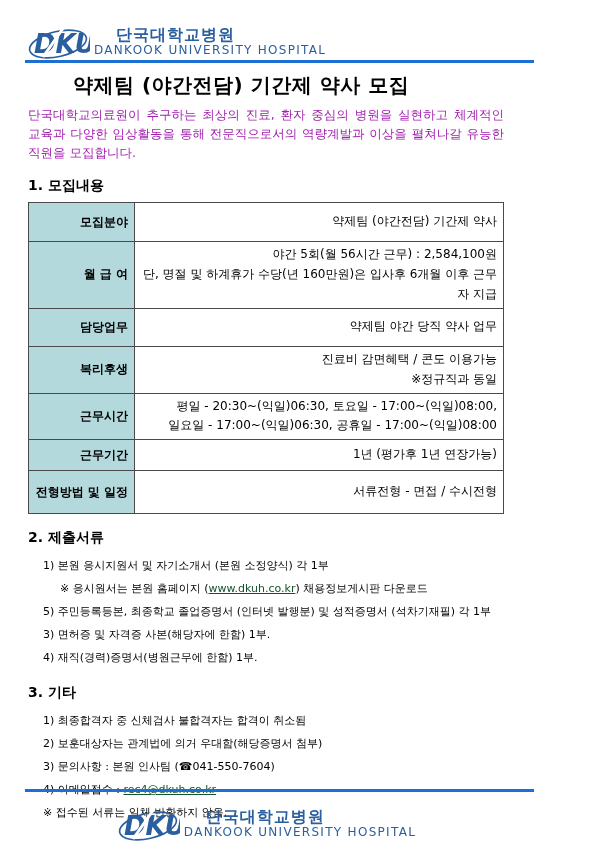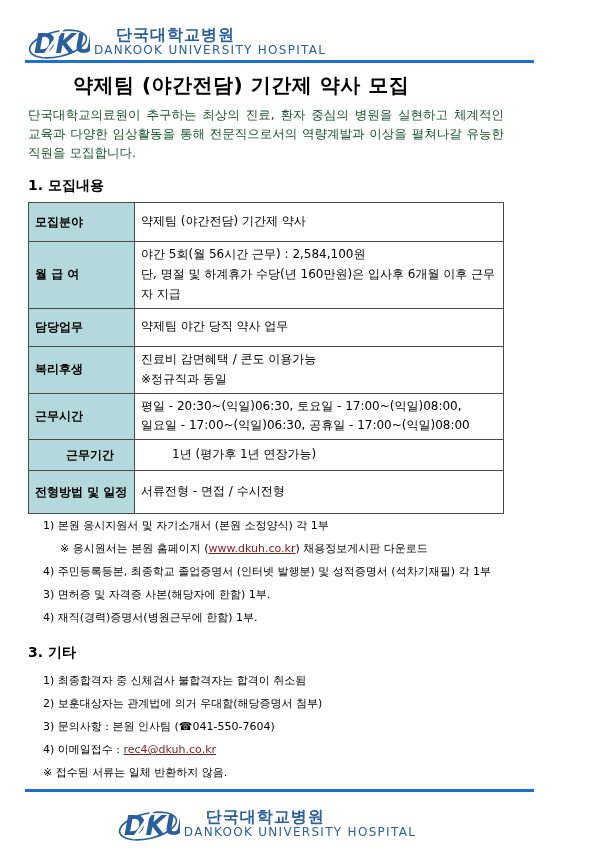--- a/index.html
+++ b/index.html
@@ -25,50 +25,50 @@
 
   
   .header { position: relative; height: 64px; }
   .header .logo { position: absolute; left: 28px; top: 24px; }
   .rule { height: 3px; background: #1e6fd2; }
   .header-rule { position: absolute; left: 25px; right: 0; top: 60px; }
 
   
   .content { padding: 0 30px 0 28px; }
   .doc-title { font-size: 20px; font-weight: bold; letter-spacing: 0.5px; margin-top: 8px; color: #000; margin-left: 45px; }
-  .intro { font-size: 12.5px; line-height: 1.5; margin-top: 7px; text-align: justify; color: #14532d; }
+  .intro { font-size: 12.5px; line-height: 1.5; margin-top: 7px; text-align: justify; color: #a21caf; }
 
   .section-heading { font-size: 14px; font-weight: bold; margin-top: 15px; margin-bottom: 7px; color: #000; }
 
   
   table.recruit { width: 100%; border-collapse: collapse; border: 1.5px solid #4a4a4a; }
   table.recruit td {
     border: 1px solid #4a4a4a;
     font-size: 12px;
-    text-align: left;
+    text-align: right;
     vertical-align: middle;
     padding: 3px 6px;
     color: #000;
   }
   td.cell-label { background: #b3d9dd; font-weight: bold; width: 106px; }
   td.cell-value { line-height: 1.65; }
   tr.r1 td { height: 39px; }
   tr.r2 td { height: 41px; }
   tr.r3 td { height: 38px; }
   tr.r4 td { height: 47px; }
   tr.r5 td { height: 42px; }
   tr.r6 td { height: 31px; padding-left: 37px; }
   tr.r7 td { height: 31px; }
   tr.r8 td { height: 43px; }
 
   
   .list { font-size: 11px; color: #000; }
   .li { padding-left: 15px; line-height: 23px; }
   .li.sub { padding-left: 32px; }
-  a.link { color: #7f1d1d; text-decoration: underline; cursor: pointer; }
+  a.link { color: #14532d; text-decoration: underline; cursor: pointer; }
 
   
   .footer { position: absolute; left: 0; right: 0; top: 789px; }
   .footer-rule { margin-left: 25px; }
   .footer-logo-wrap { display: flex; justify-content: center; margin-top: 14px; }
 </style>
 </head>
 <body>
 
 <div class="page">
@@ -138,24 +138,25 @@
         </tr>
         <tr class="r8">
           <td class="cell-label">전형방법 및 일정</td>
           <td class="cell-value">
             <div>서류전형 - 면접 / 수시전형</div>
           </td>
         </tr>
       </tbody>
     </table>
 
+    <div class="section-heading">2. 제출서류</div>
     <div class="list">
       <div class="li">1) 본원 응시지원서 및 자기소개서 (본원 소정양식) 각 1부</div>
       <div class="li sub"><span>※ 응시원서는 본원 홈페이지 (</span><a class="link">www.dkuh.co.kr</a><span>) 채용정보게시판 다운로드</span></div>
-      <div class="li">4) 주민등록등본, 최종학교 졸업증명서 (인터넷 발행분) 및 성적증명서 (석차기재필) 각 1부</div>
+      <div class="li">5) 주민등록등본, 최종학교 졸업증명서 (인터넷 발행분) 및 성적증명서 (석차기재필) 각 1부</div>
       <div class="li">3) 면허증 및 자격증 사본(해당자에 한함) 1부.</div>
       <div class="li">4) 재직(경력)증명서(병원근무에 한함) 1부.</div>
     </div>
 
     <div class="section-heading">3. 기타</div>
     <div class="list">
       <div class="li">1) 최종합격자 중 신체검사 불합격자는 합격이 취소됨</div>
       <div class="li">2) 보훈대상자는 관계법에 의거 우대함(해당증명서 첨부)</div>
       <div class="li">3) 문의사항 : 본원 인사팀 (☎041-550-7604)</div>
       <div class="li"><span>4) 이메일접수 : </span><a class="link">rec4@dkuh.co.kr</a></div>

